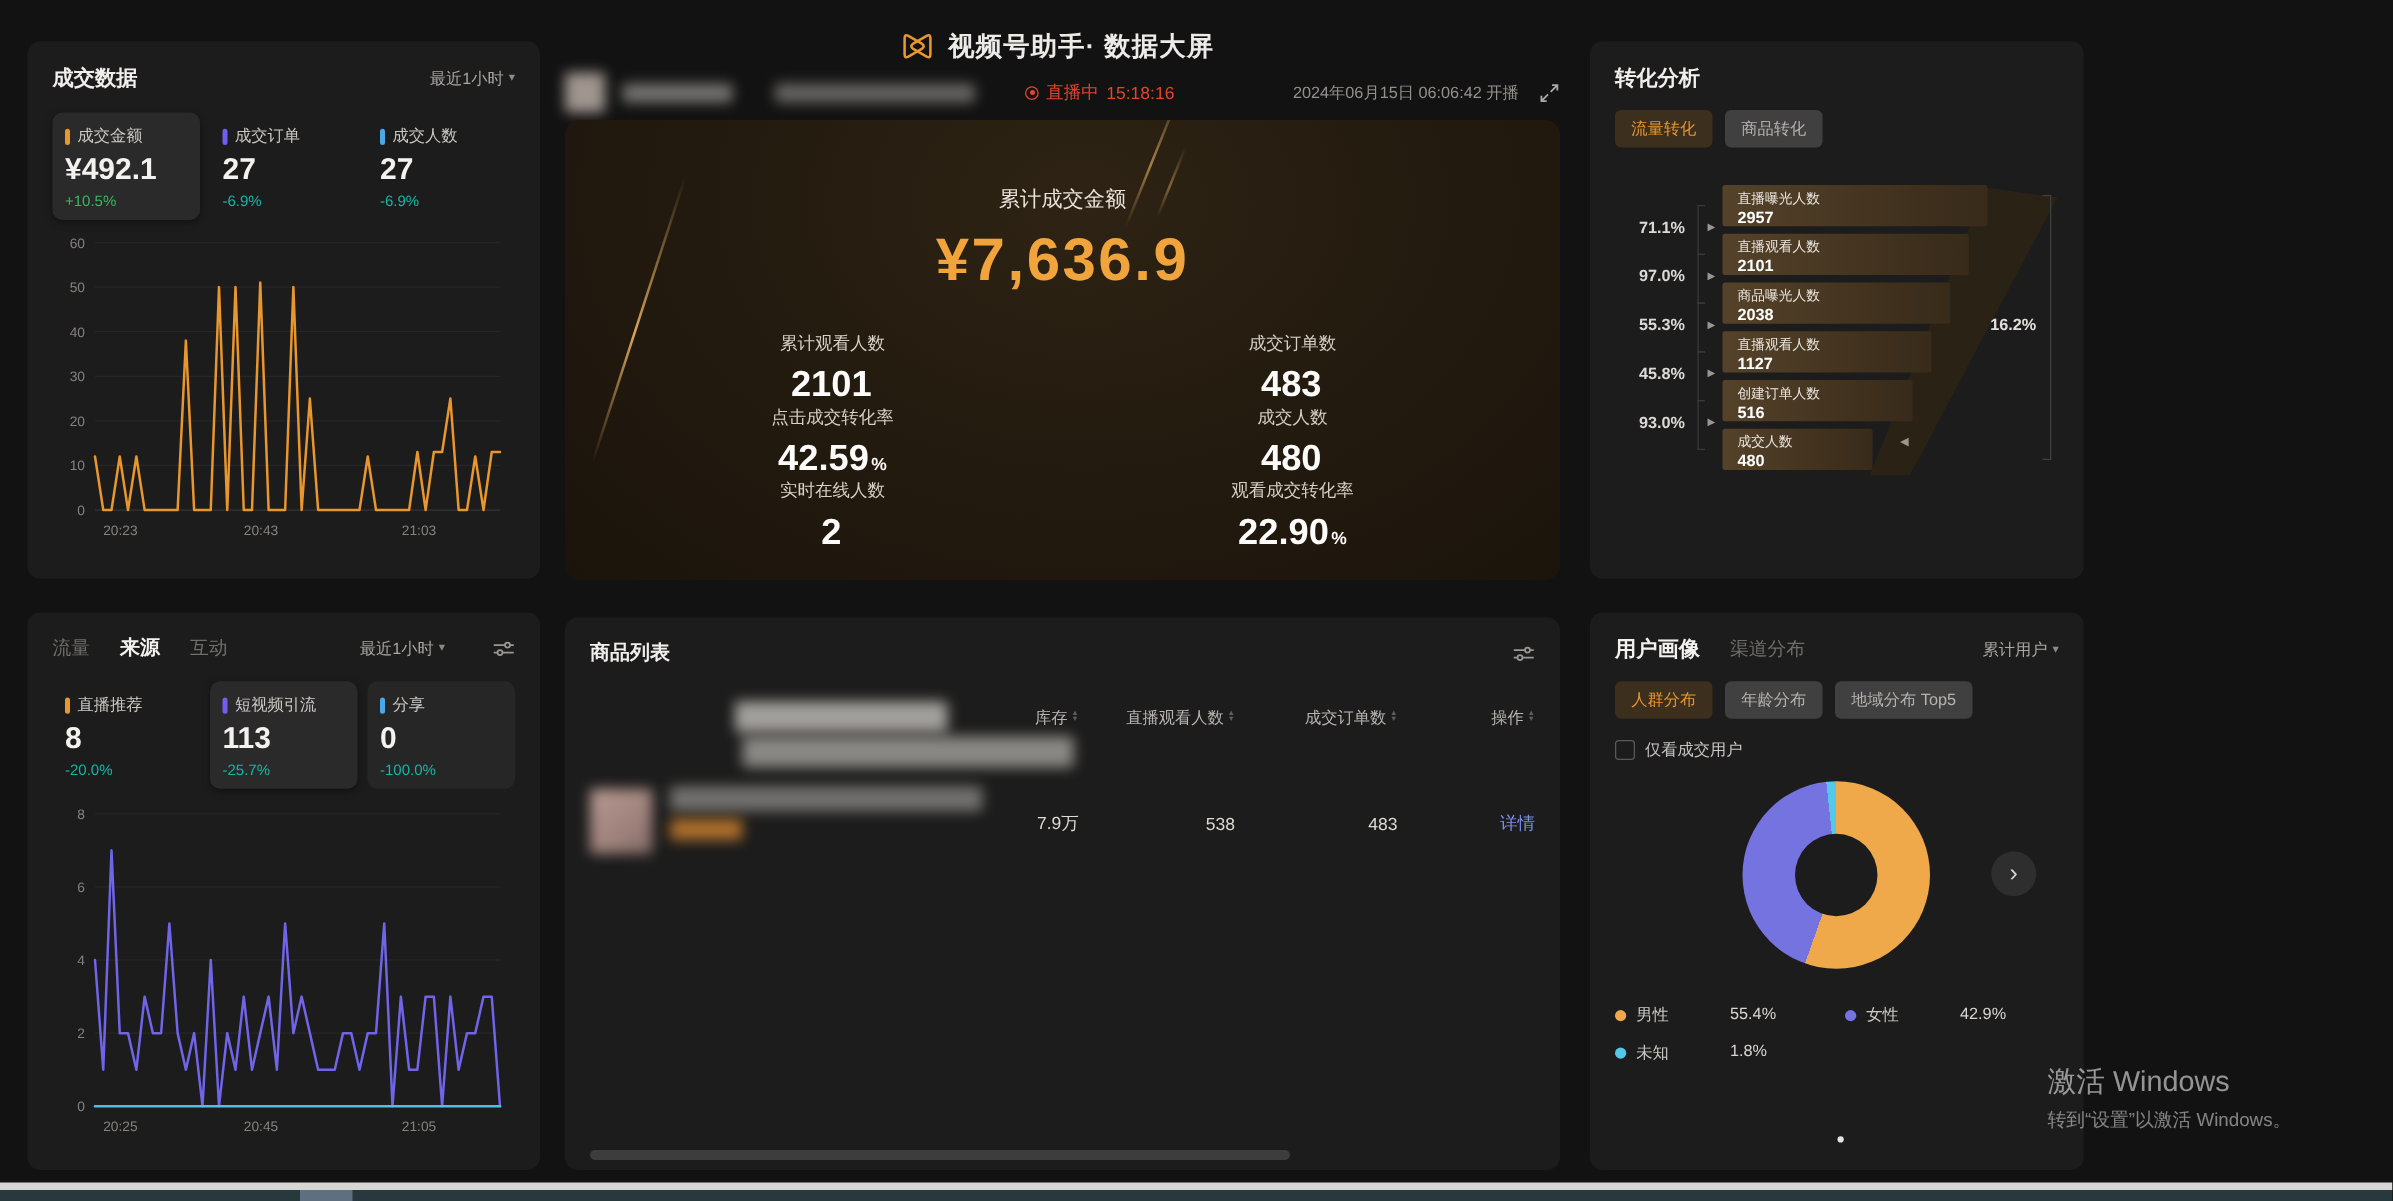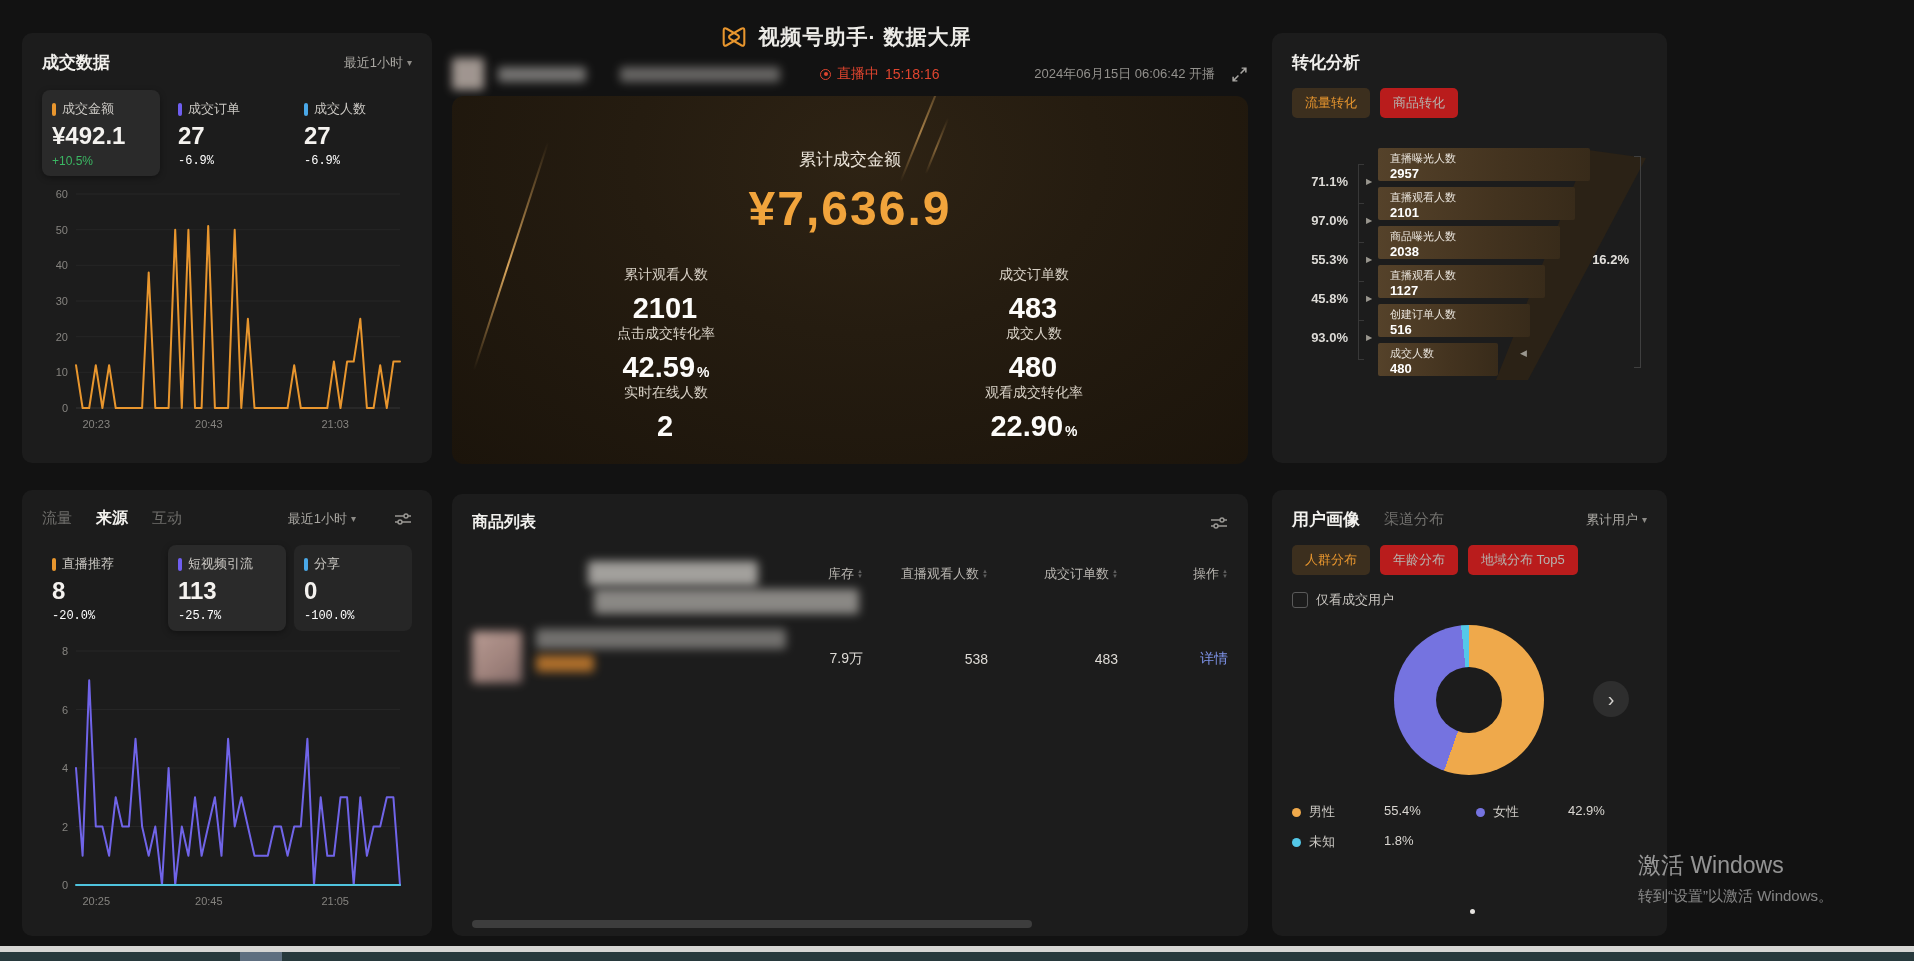--- a/index.html
+++ b/index.html
@@ -41,37 +41,37 @@
   
   .panel-head { display:flex; align-items:center; }
   .panel-title { font-size:17px; font-weight:bold; color:#f0efec; }
   .range-select { margin-left:auto; color:#a9a7a2; font-size:13px; display:flex; align-items:center; gap:4px; cursor:pointer; }
   .chev { font-size:10px; color:#8d8b87; }
   .tick { width:4px; height:13px; border-radius:2px; display:inline-block; margin-right:6px; }
   .stat-card { width:118px; border-radius:8px; padding:10px 10px 8px; }
   .stat-card .lbl { font-size:13px; color:#ccc9c4; display:flex; align-items:center; }
   .stat-card .val { font-size:24px; font-weight:bold; color:#f4f2ef; margin-top:4px; }
   .stat-card .chg { font-size:12px; margin-top:4px; }
-  .chg.up { color:#3bb763; } .chg.down { color:#ffffff;font-family:Liberation Mono, monospace; }
+  .chg.up { color:#3bb763; } .chg.down { color:#14b8a6; }
   .cards-row { display:flex; gap:8px; margin-top:16px; }
   .hl { background:#2a2a2a; box-shadow:0 2px 6px rgba(0,0,0,.35); }
   .hl2 { background:#262626; }
   .chart-host { width:100%; }
 
   
   .tune { width:18px; height:14px; margin-left:14px; cursor:pointer; }
 
   
   #panel-deal { left:22px; top:33px; width:410px; height:430px; }
   #deal-chart { height:252px; margin-top:6px; }
 
   
   #panel-conversion { left:1272px; top:33px; width:395px; height:430px; }
   .pill-tabs { display:flex; gap:10px; margin-top:14px; }
-  .pill { font-size:13px; padding:6px 13px; border-radius:5px; background:#b91c1c; color:#b6b3ae; cursor:pointer; }
+  .pill { font-size:13px; padding:6px 13px; border-radius:5px; background:#404040; color:#b6b3ae; cursor:pointer; }
   .pill.active { background:rgba(232,150,46,.16); color:#e8962e; }
   #funnel { position:relative; margin-top:30px; height:240px; }
   .fwedge { position:absolute; left:86px; top:0; z-index:0; }
   .frow { position:absolute; left:86px; height:33px; border-radius:2px; z-index:1;
     background:linear-gradient(90deg,#55422a 0%,#43331f 60%,#382b1a 100%); padding:3px 0 0 12px; }
   .frow .fl { font-size:11px; color:#eae5dd; } .frow .fv { font-size:13px; font-weight:bold; color:#fff; }
   .frow:nth-of-type(1){ top:0;   width:212px; }
   .frow:nth-of-type(2){ top:39px; width:197px; }
   .frow:nth-of-type(3){ top:78px; width:182px; }
   .frow:nth-of-type(4){ top:117px; width:167px; }

